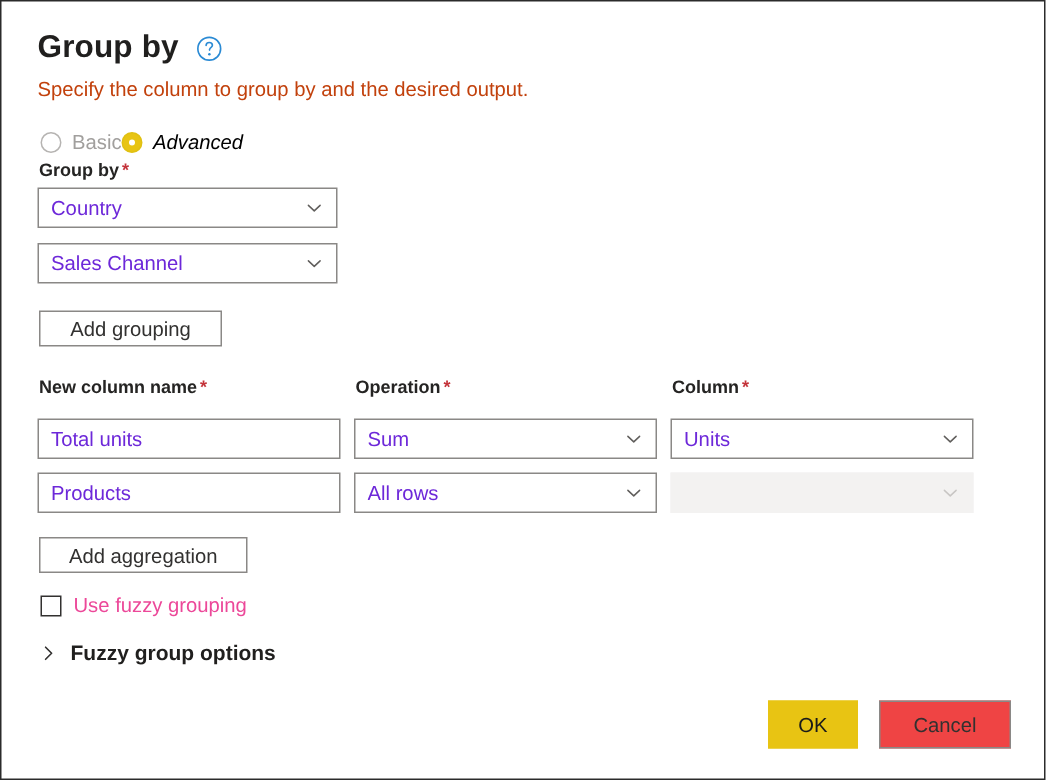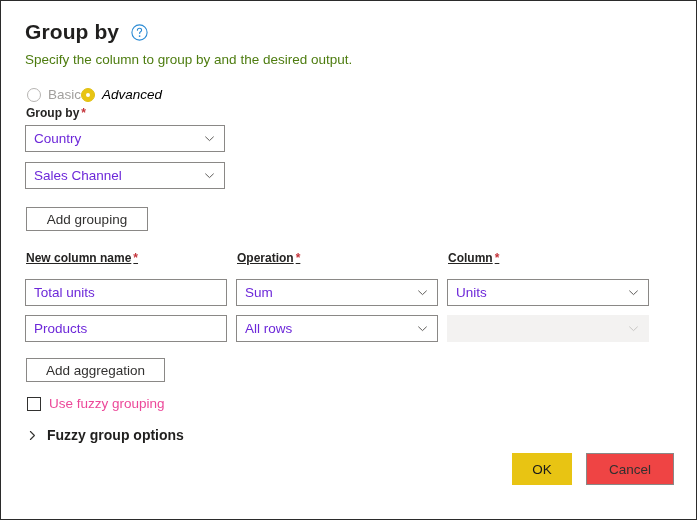--- a/index.html
+++ b/index.html
@@ -32,21 +32,21 @@
   .title {
     font-size: 21px;
     font-weight: 600;
     color: #201f1e;
     letter-spacing: .1px;
     line-height: 26px;
   }
   .help-icon { display: block; cursor: pointer; }
   .subtitle {
     font-size: 13.5px;
-    color: #4d7c0f;
+    color: #c2410c;
     line-height: 18px;
     margin: 0 0 18px 0;
   }
 
   
   .radio-row {
     display: flex;
     align-items: center;
     margin: 0 0 4px 2px;
   }
@@ -142,21 +142,21 @@
   .btn-add-agg { width: 139px; margin: 16px 0 0 1px; }
 
   
   .agg-grid {
     display: grid;
     grid-template-columns: 202px 202px 202px;
     column-gap: 9px;
     row-gap: 9px;
     align-items: center;
   }
-  .agg-grid .hdr { align-self: end; text-decoration: underline; }
+  .agg-grid .hdr { align-self: end; }
 
   
   .checkbox-row {
     display: flex;
     align-items: center;
     gap: 8px;
     margin: 14px 0 0 2px;
     cursor: pointer;
   }
   .checkbox-mark {
@@ -179,21 +179,21 @@
   .expander-label {
     font-size: 14px;
     font-weight: 600;
     color: #201f1e;
   }
 
   
   .footer {
     position: absolute;
     right: 22px;
-    bottom: 34px;
+    bottom: 20px;
     display: flex;
     gap: 14px;
     border-radius: 16px;
   }
   .btn-ok {
     width: 60px; height: 32px;
     background: #e8c413;
     border: 1px solid #e8c413;
     color: #1a1a1a;
   }

